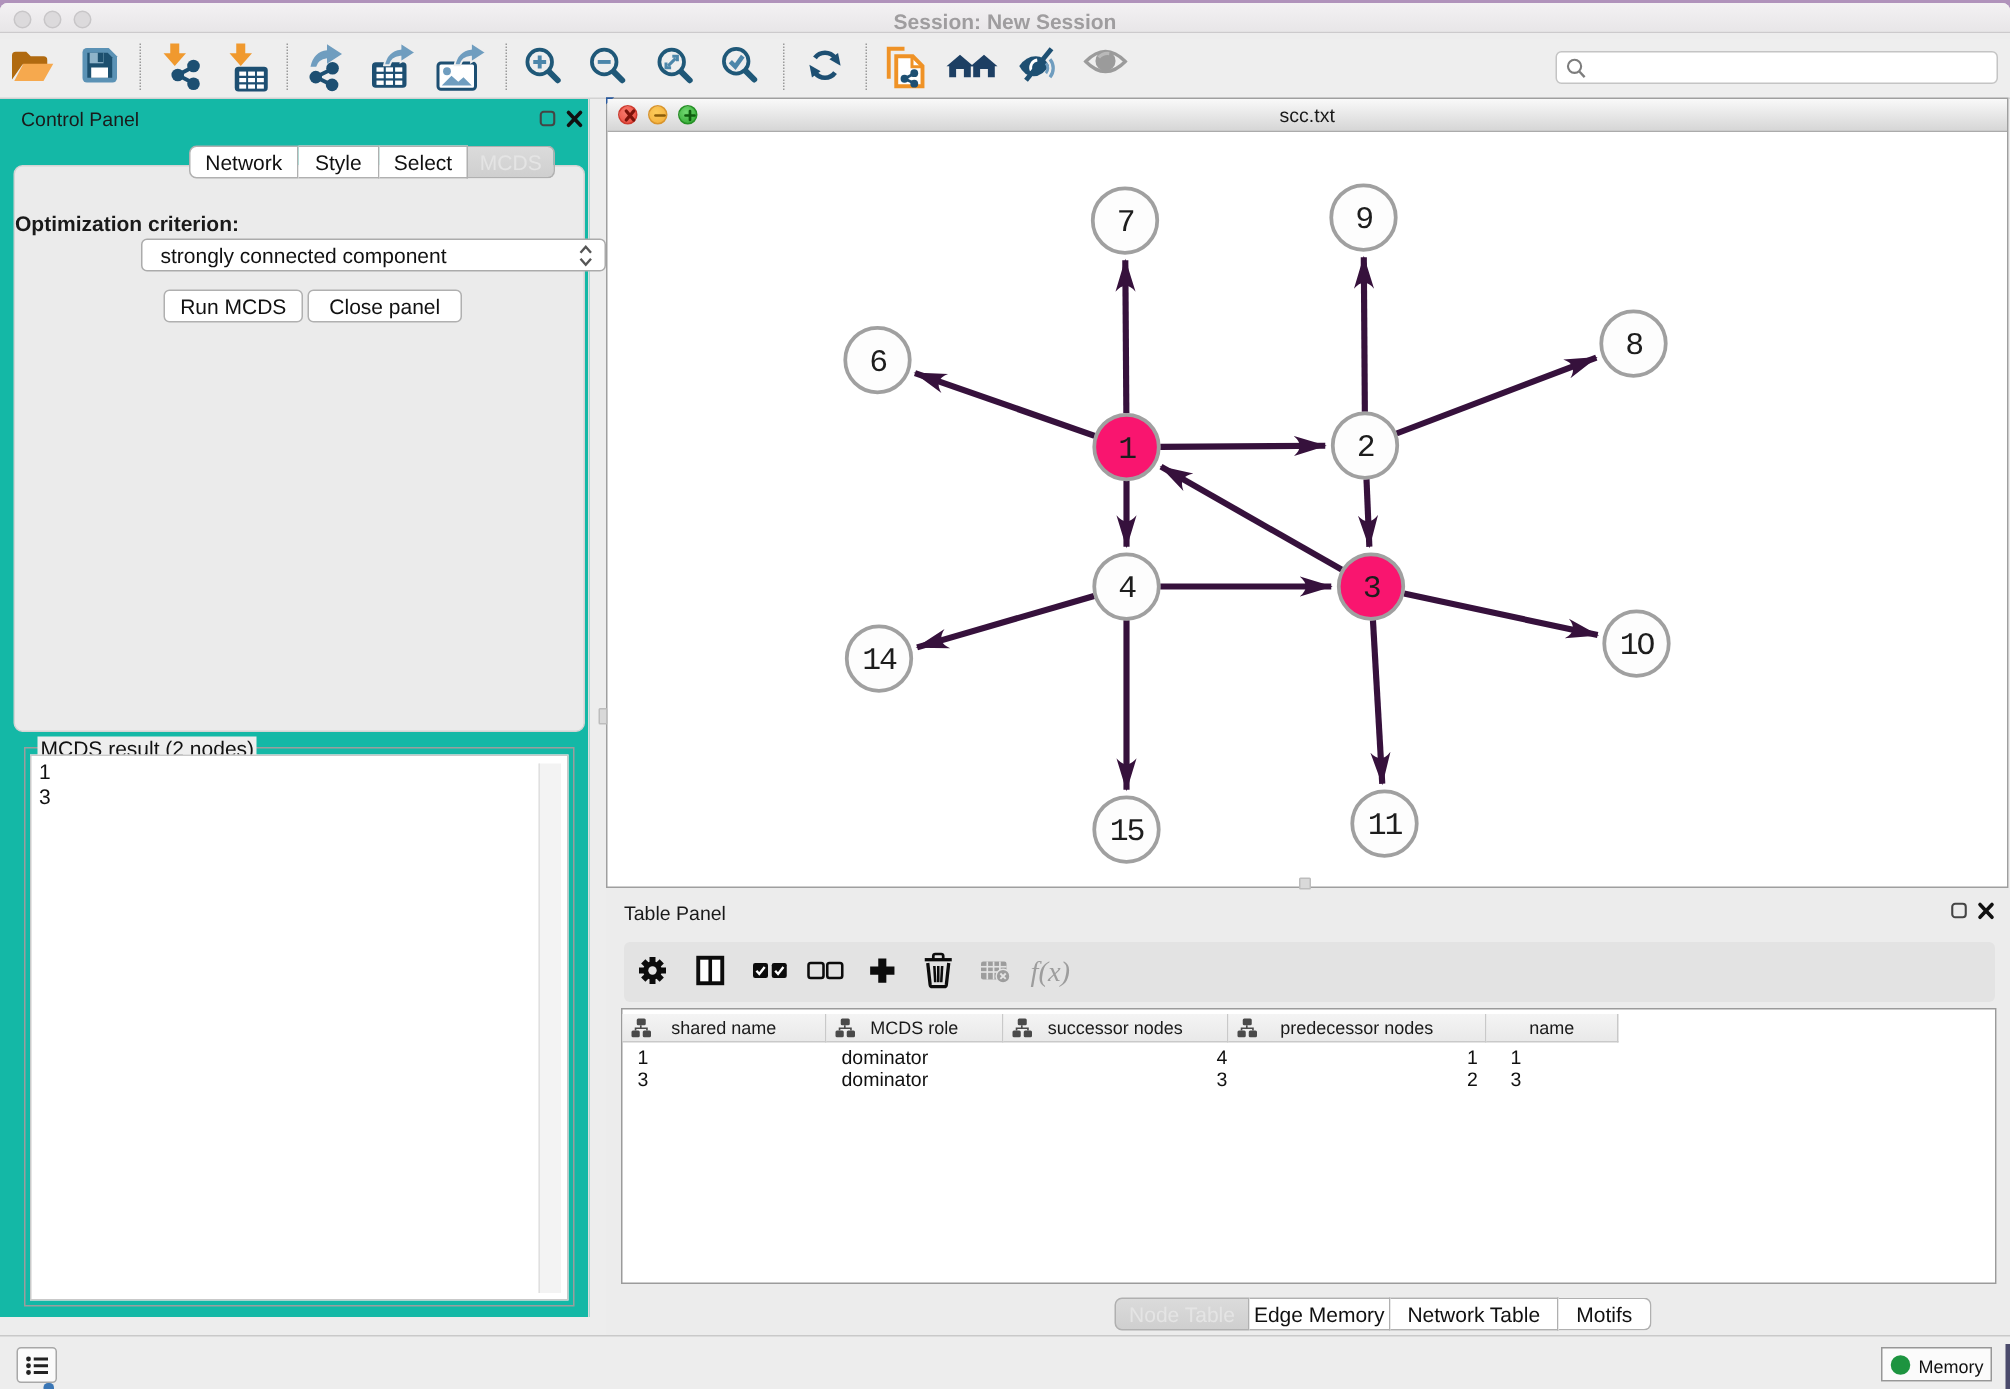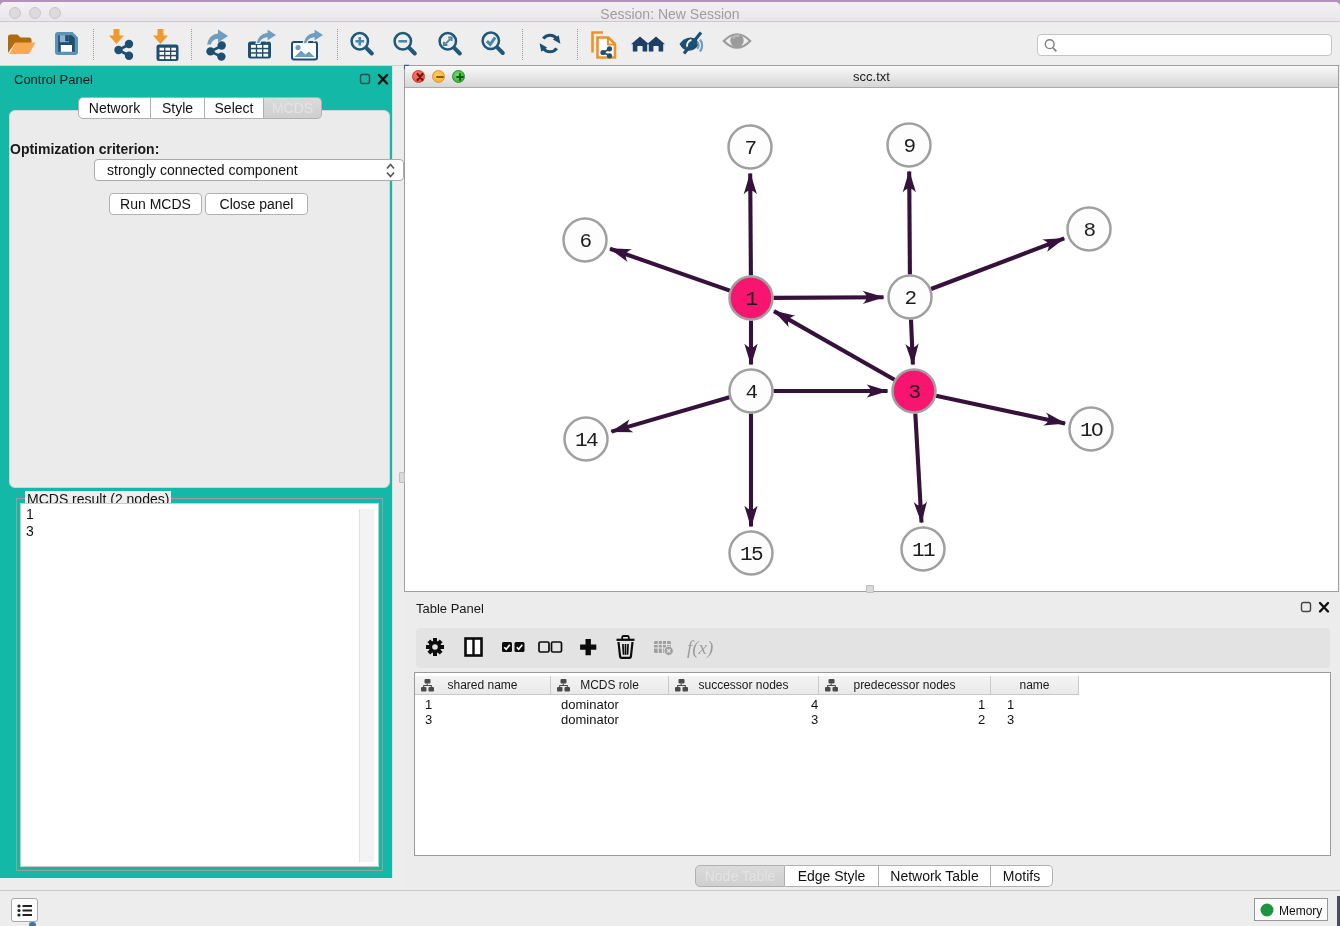--- a/index.html
+++ b/index.html
@@ -4,36 +4,36 @@
 <style>
 html,body{margin:0;padding:0;}
 body{width:1340px;height:926px;position:relative;overflow:hidden;
   font-family:"Liberation Sans",sans-serif;background:#b092bb;}
 .abs{position:absolute;}
 #win{position:absolute;left:0;top:2px;width:1340px;height:924px;
   background:#ededed;border-radius:5px 5px 0 0;}
 
 #titlebar{position:absolute;left:0;top:2px;width:1340px;height:20px;box-sizing:border-box;
   background:linear-gradient(#f3f1f3,#e8e6e8);border-radius:5px 5px 0 0;
-  border-bottom:1px solid #cccacc;}
+  border-bottom:1px solid #cccacc;font-weight:bold;}
 .tl{position:absolute;top:5px;width:12px;height:12px;border-radius:50%;
   background:#dcdadc;border:1px solid #c8c6c8;box-sizing:border-box;}
 #title-text{position:absolute;top:4px;left:0;width:100%;text-align:center;
   font-size:14px;color:#9f9d9f;}
 
 #toolbar{position:absolute;left:0;top:26px;width:1340px;height:39px;
   background:#eeeeee;border-bottom:1px solid #d2d2d2;}
 .sep{position:absolute;top:3px;height:31px;width:0;
   border-left:1px dotted #9a9a9a;}
 #searchbox{position:absolute;left:1037px;top:8px;width:293px;height:20px;
   background:#fff;border:1px solid #c4c4c4;border-radius:4px;}
 
 #cp{position:absolute;left:0;top:66px;width:392px;height:812px;background:#14b8a6;border-right:1px solid #dedede;}
 #cp-title{position:absolute;left:14px;top:6px;font-size:13px;color:#1a1a1a;}
-.tabrow{position:absolute;display:flex;z-index:3;}
+.tabrow{position:absolute;display:flex;z-index:3;margin-left:48px;}
 .tab{box-sizing:border-box;height:22px;line-height:20px;text-align:center;
   font-size:14px;color:#111;background:#fff;border:1px solid #b0b0b0;border-left:none;}
 .tab.first{border-left:1px solid #b0b0b0;border-radius:5px 0 0 5px;}
 .tab.last{border-radius:0 5px 5px 0;}
 .tab.sel{background:linear-gradient(#dbdbdb,#cfcfcf);color:#e4e4e4;}
 #cp-content{position:absolute;left:9px;top:44px;width:381px;height:378px;
   background:#ebebeb;border:1px solid #d4d4d4;border-radius:6px;box-sizing:border-box;}
 #opt-label{position:absolute;left:0;top:30px;width:100%;text-align:left;
   font-size:14px;color:#1a1a1a;font-weight:bold;}
 #dropdown{position:absolute;left:36px;top:48px;width:310px;height:22px;
@@ -436,21 +436,21 @@
     <div class="td" style="left:563px;top:24px;">1</div>
     <div class="td" style="left:592px;top:24px;">1</div>
     <div class="td" style="left:10px;top:39px;">3</div>
     <div class="td" style="left:146px;top:39px;">dominator</div>
     <div class="td" style="left:396px;top:39px;">3</div>
     <div class="td" style="left:563px;top:39px;">2</div>
     <div class="td" style="left:592px;top:39px;">3</div>
   </div>
   <div class="tabrow" style="left:291px;top:273px;">
     <div class="tab first sel" style="width:90px;">Node Table</div>
-    <div class="tab" style="width:94px;">Edge Style</div>
+    <div class="tab" style="width:94px;">Edge Memory</div>
     <div class="tab" style="width:112px;">Network Table</div>
     <div class="tab last" style="width:62px;">Motifs</div>
   </div>
 </div>
 
 <div id="statusbar">
   <div id="listbtn">
     <svg style="left:5px;top:5px;" width="16" height="13" viewBox="0 0 16 13">
       <g fill="#222">
           <circle cx="2" cy="2" r="1.6"></circle>

